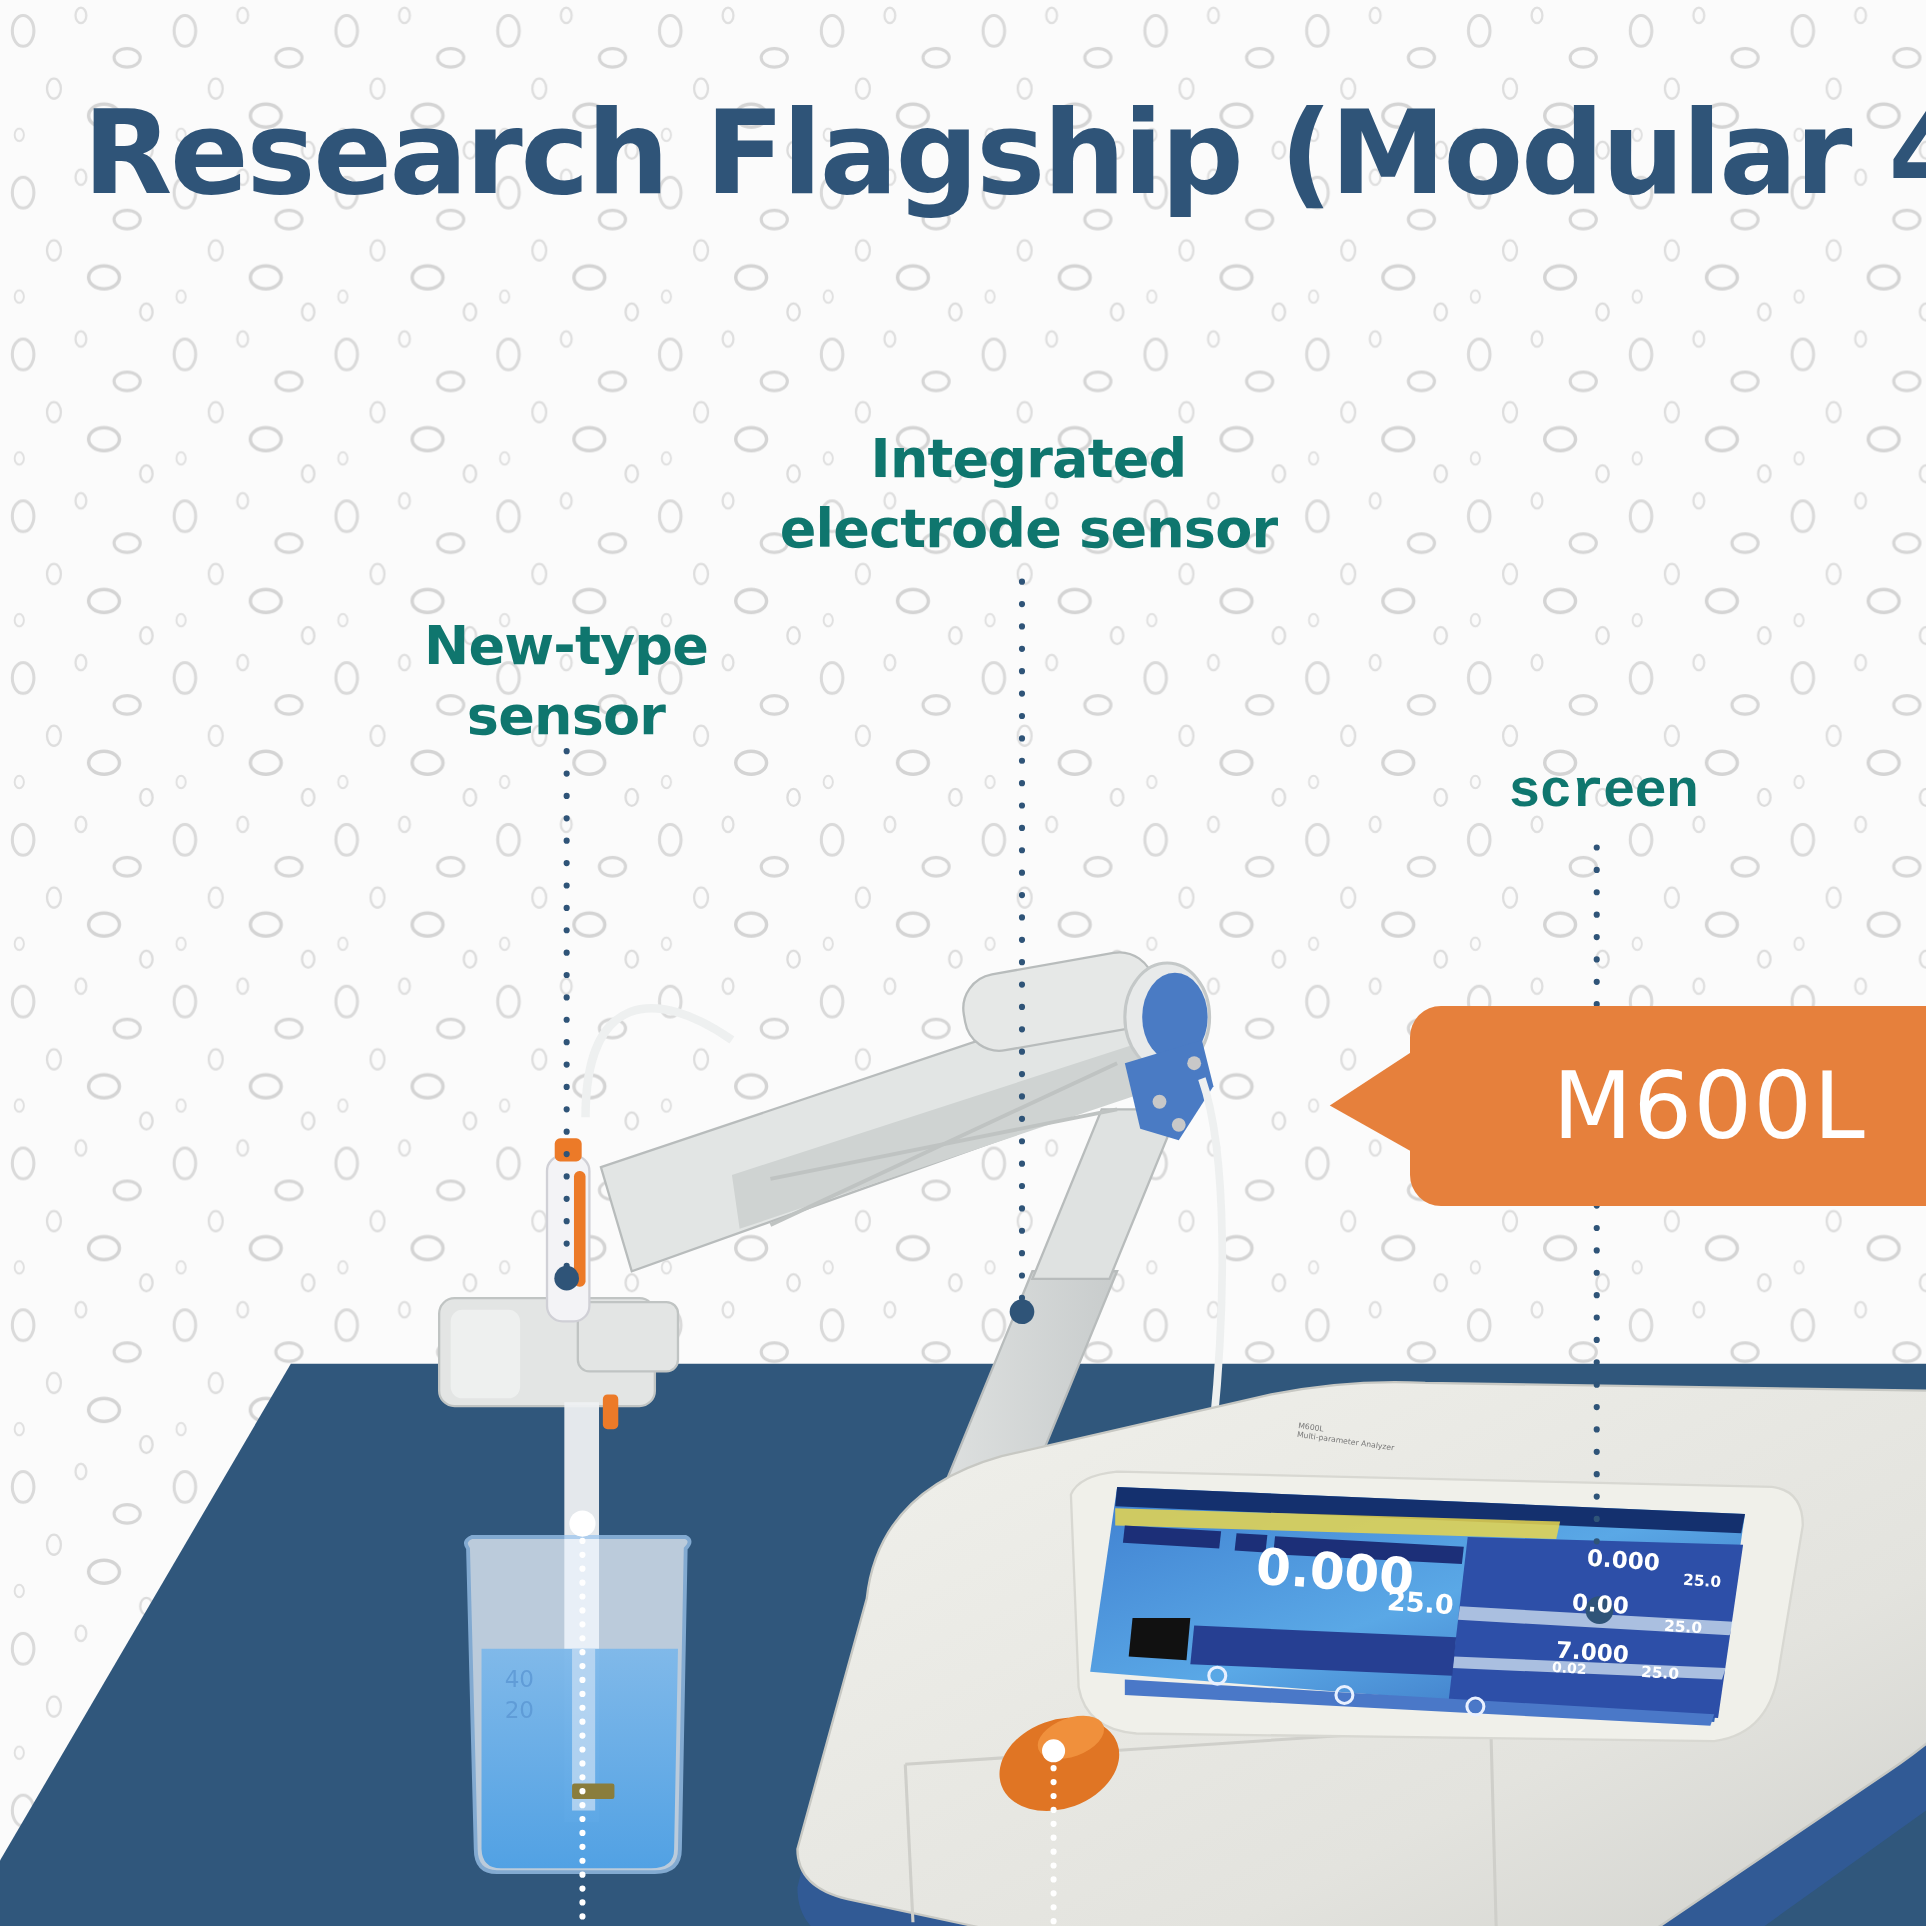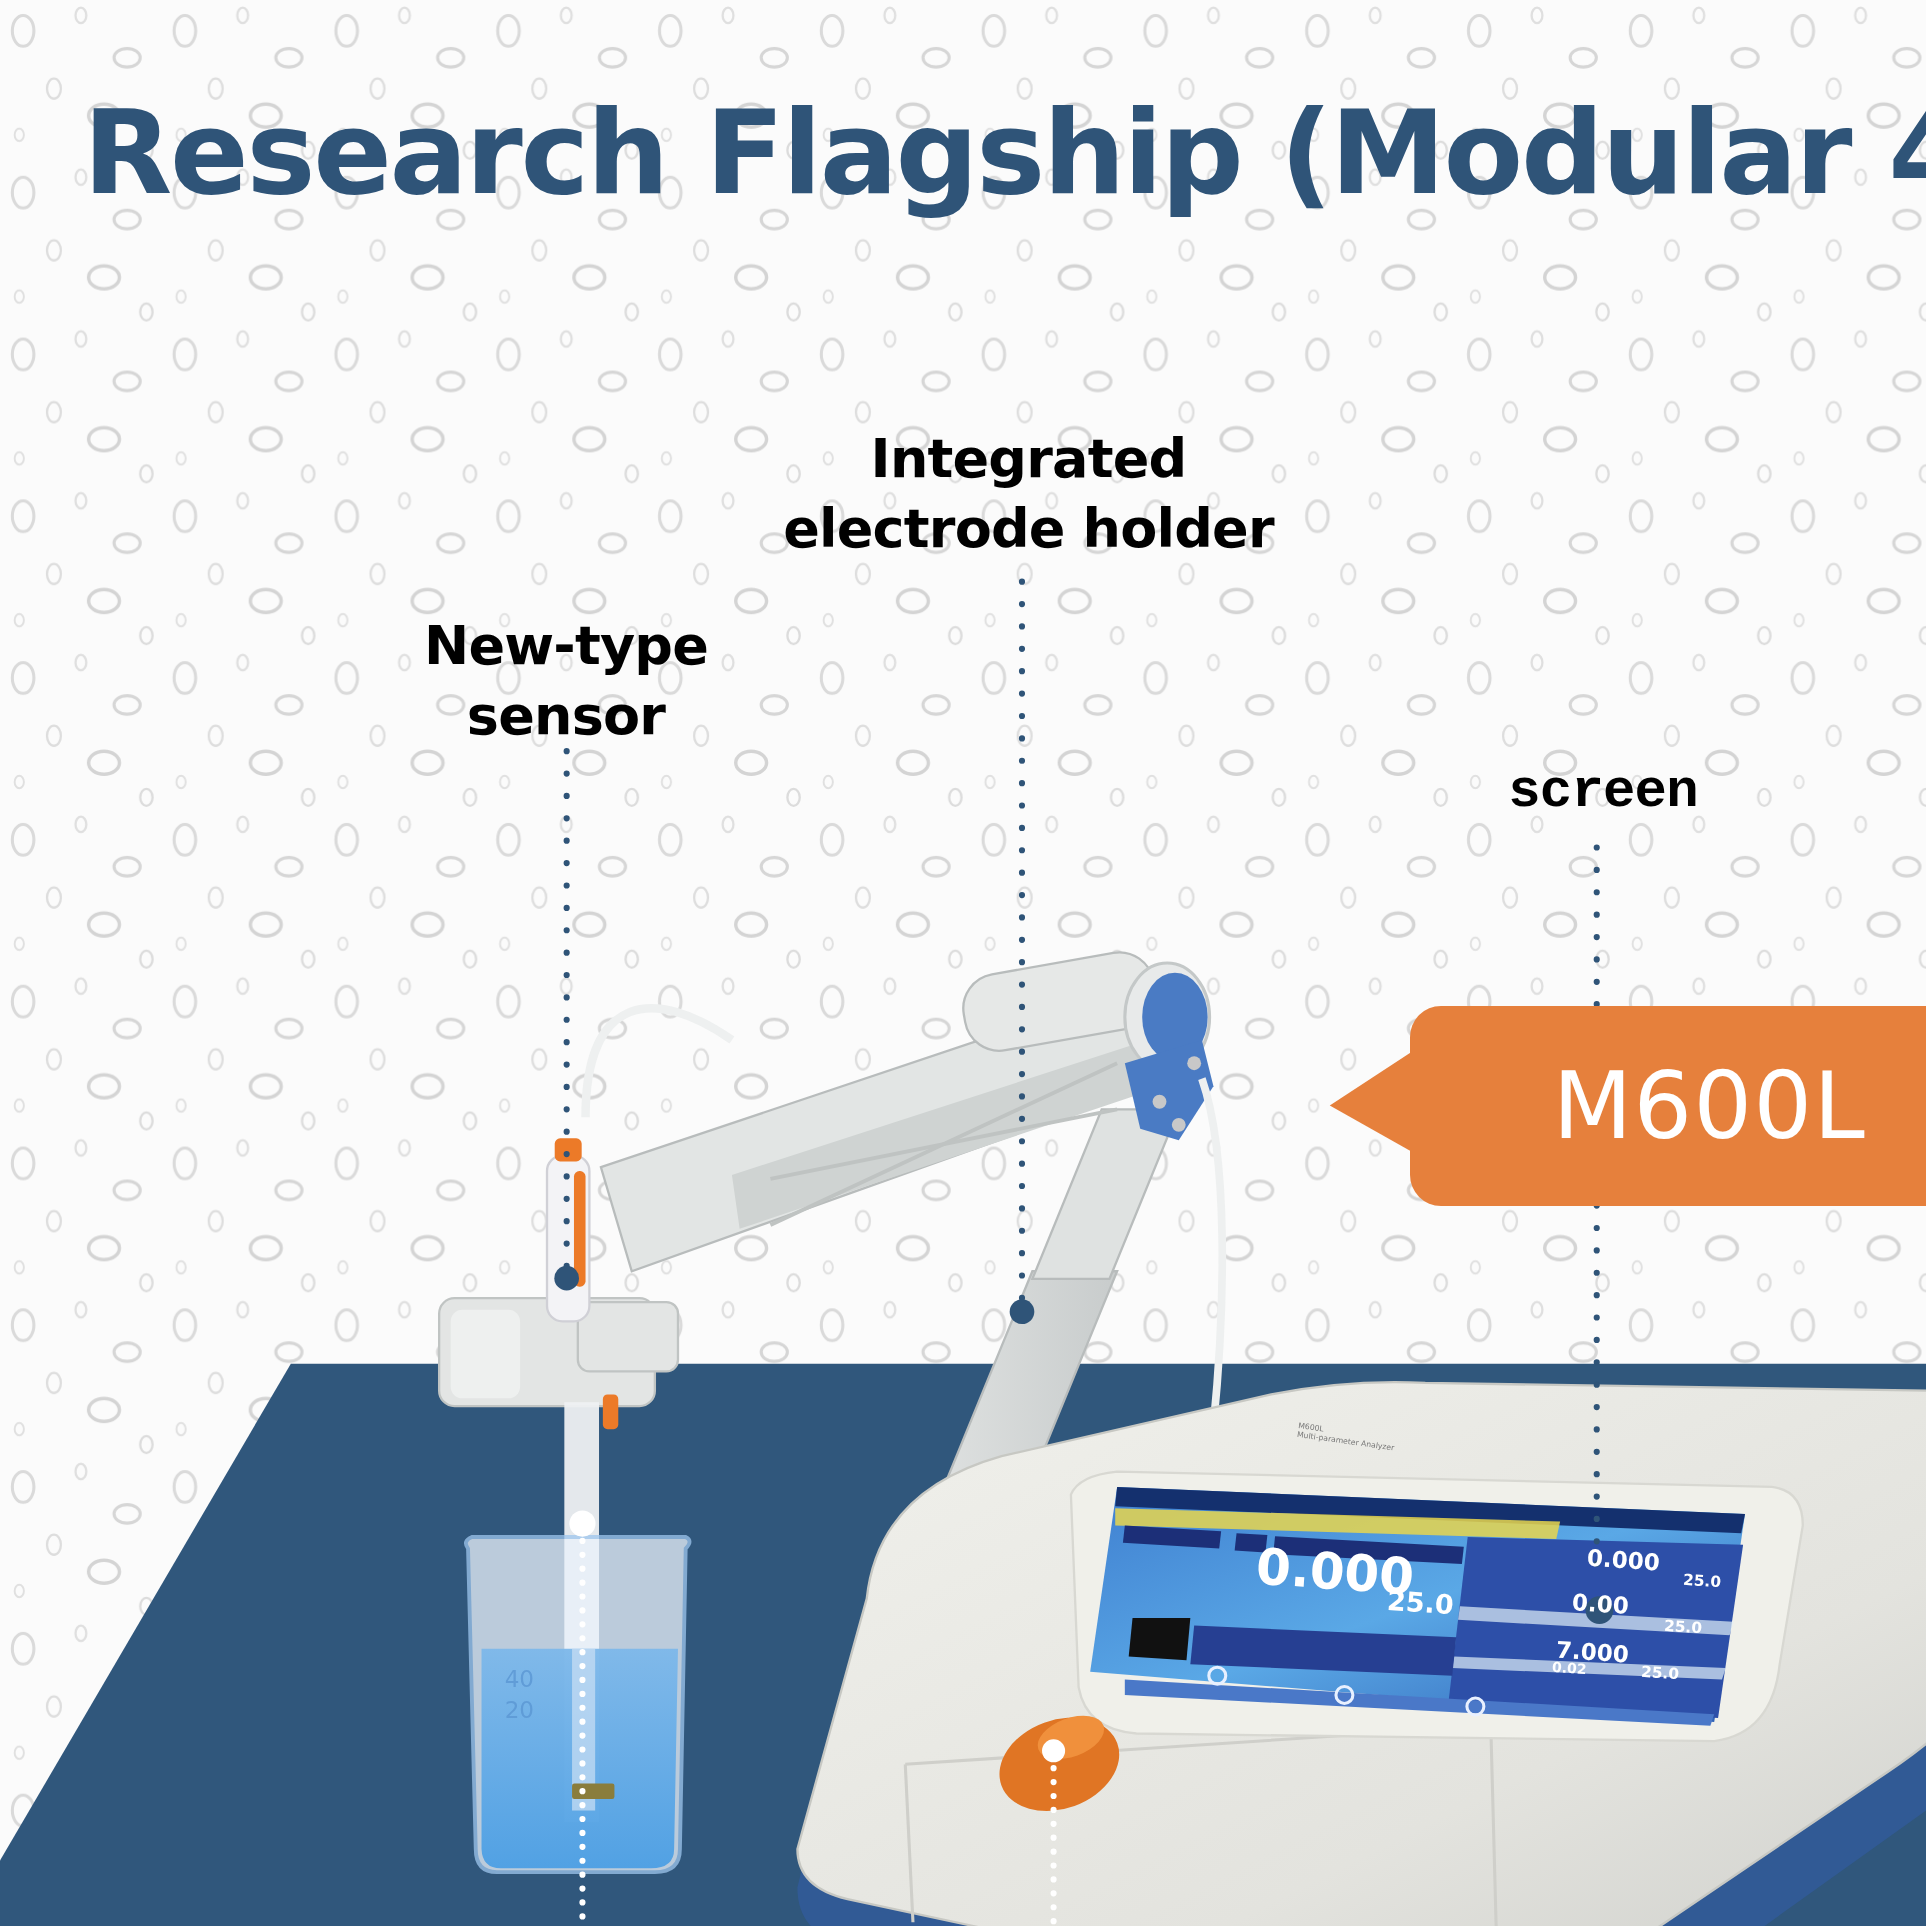--- a/index.html
+++ b/index.html
@@ -7,21 +7,21 @@
          font-family:"DejaVu Sans", sans-serif; }
   .stage { position:absolute; left:0; top:0; width:2408px; height:2408px; }
   .stage svg { position:absolute; left:0; top:0; }
   .title { position:absolute; left:83px; top:83px; width:2254px;
            font-family:"DejaVu Sans", sans-serif; font-weight:bold;
            font-size:116px; line-height:139px; color:#2f5478; letter-spacing:-2.3px;
            white-space:nowrap; }
   .label { position:absolute; font-family:"DejaVu Sans", sans-serif; font-weight:bold;
            font-size:54px; line-height:70px; text-align:center; white-space:nowrap;
            letter-spacing:-0.8px; }
-  .label.dark { color:#000000; }
+  .label.dark { color:#0f766e; }
   .callout { position:absolute; left:1410px; top:1006px; width:599px; height:200px;
              background:#e6803c; border-radius:31px; }
   .callout-text { position:absolute; left:0; top:0; width:100%; height:100%;
                   display:flex; align-items:center; justify-content:center;
                   color:#ffffff; font-family:"DejaVu Sans", sans-serif;
                   font-size:92px; letter-spacing:1.5px; }
   .screen-text { position:absolute; font-family:"DejaVu Sans", sans-serif; color:#ffffff;
                  white-space:nowrap; font-weight:bold; }
   .device-label { position:absolute; left:1299px; top:1421px; font-size:7.7px;
                   color:#777; transform:rotate(8deg); transform-origin:left top;
@@ -154,21 +154,21 @@
   </svg>
 
   <div class="title">Research Flagship (Modular 4-Channel)</div>
 
   <div class="callout">
     <div class="callout-text">M600L</div>
   </div>
 
   <div class="label dark" style="left:778px; top:424px; width:501px;">
     <div>Integrated</div>
-    <div>electrode holder</div>
+    <div>electrode sensor</div>
   </div>
 
   <div class="label dark" style="left:416px; top:611px; width:300px;">
     <div>New-type</div>
     <div>sensor</div>
   </div>
 
   <div class="label dark" style="left:1468px; top:757px; width:270px;font-family:Liberation Mono, monospace;">screen</div>
 
   <div class="device-label">

